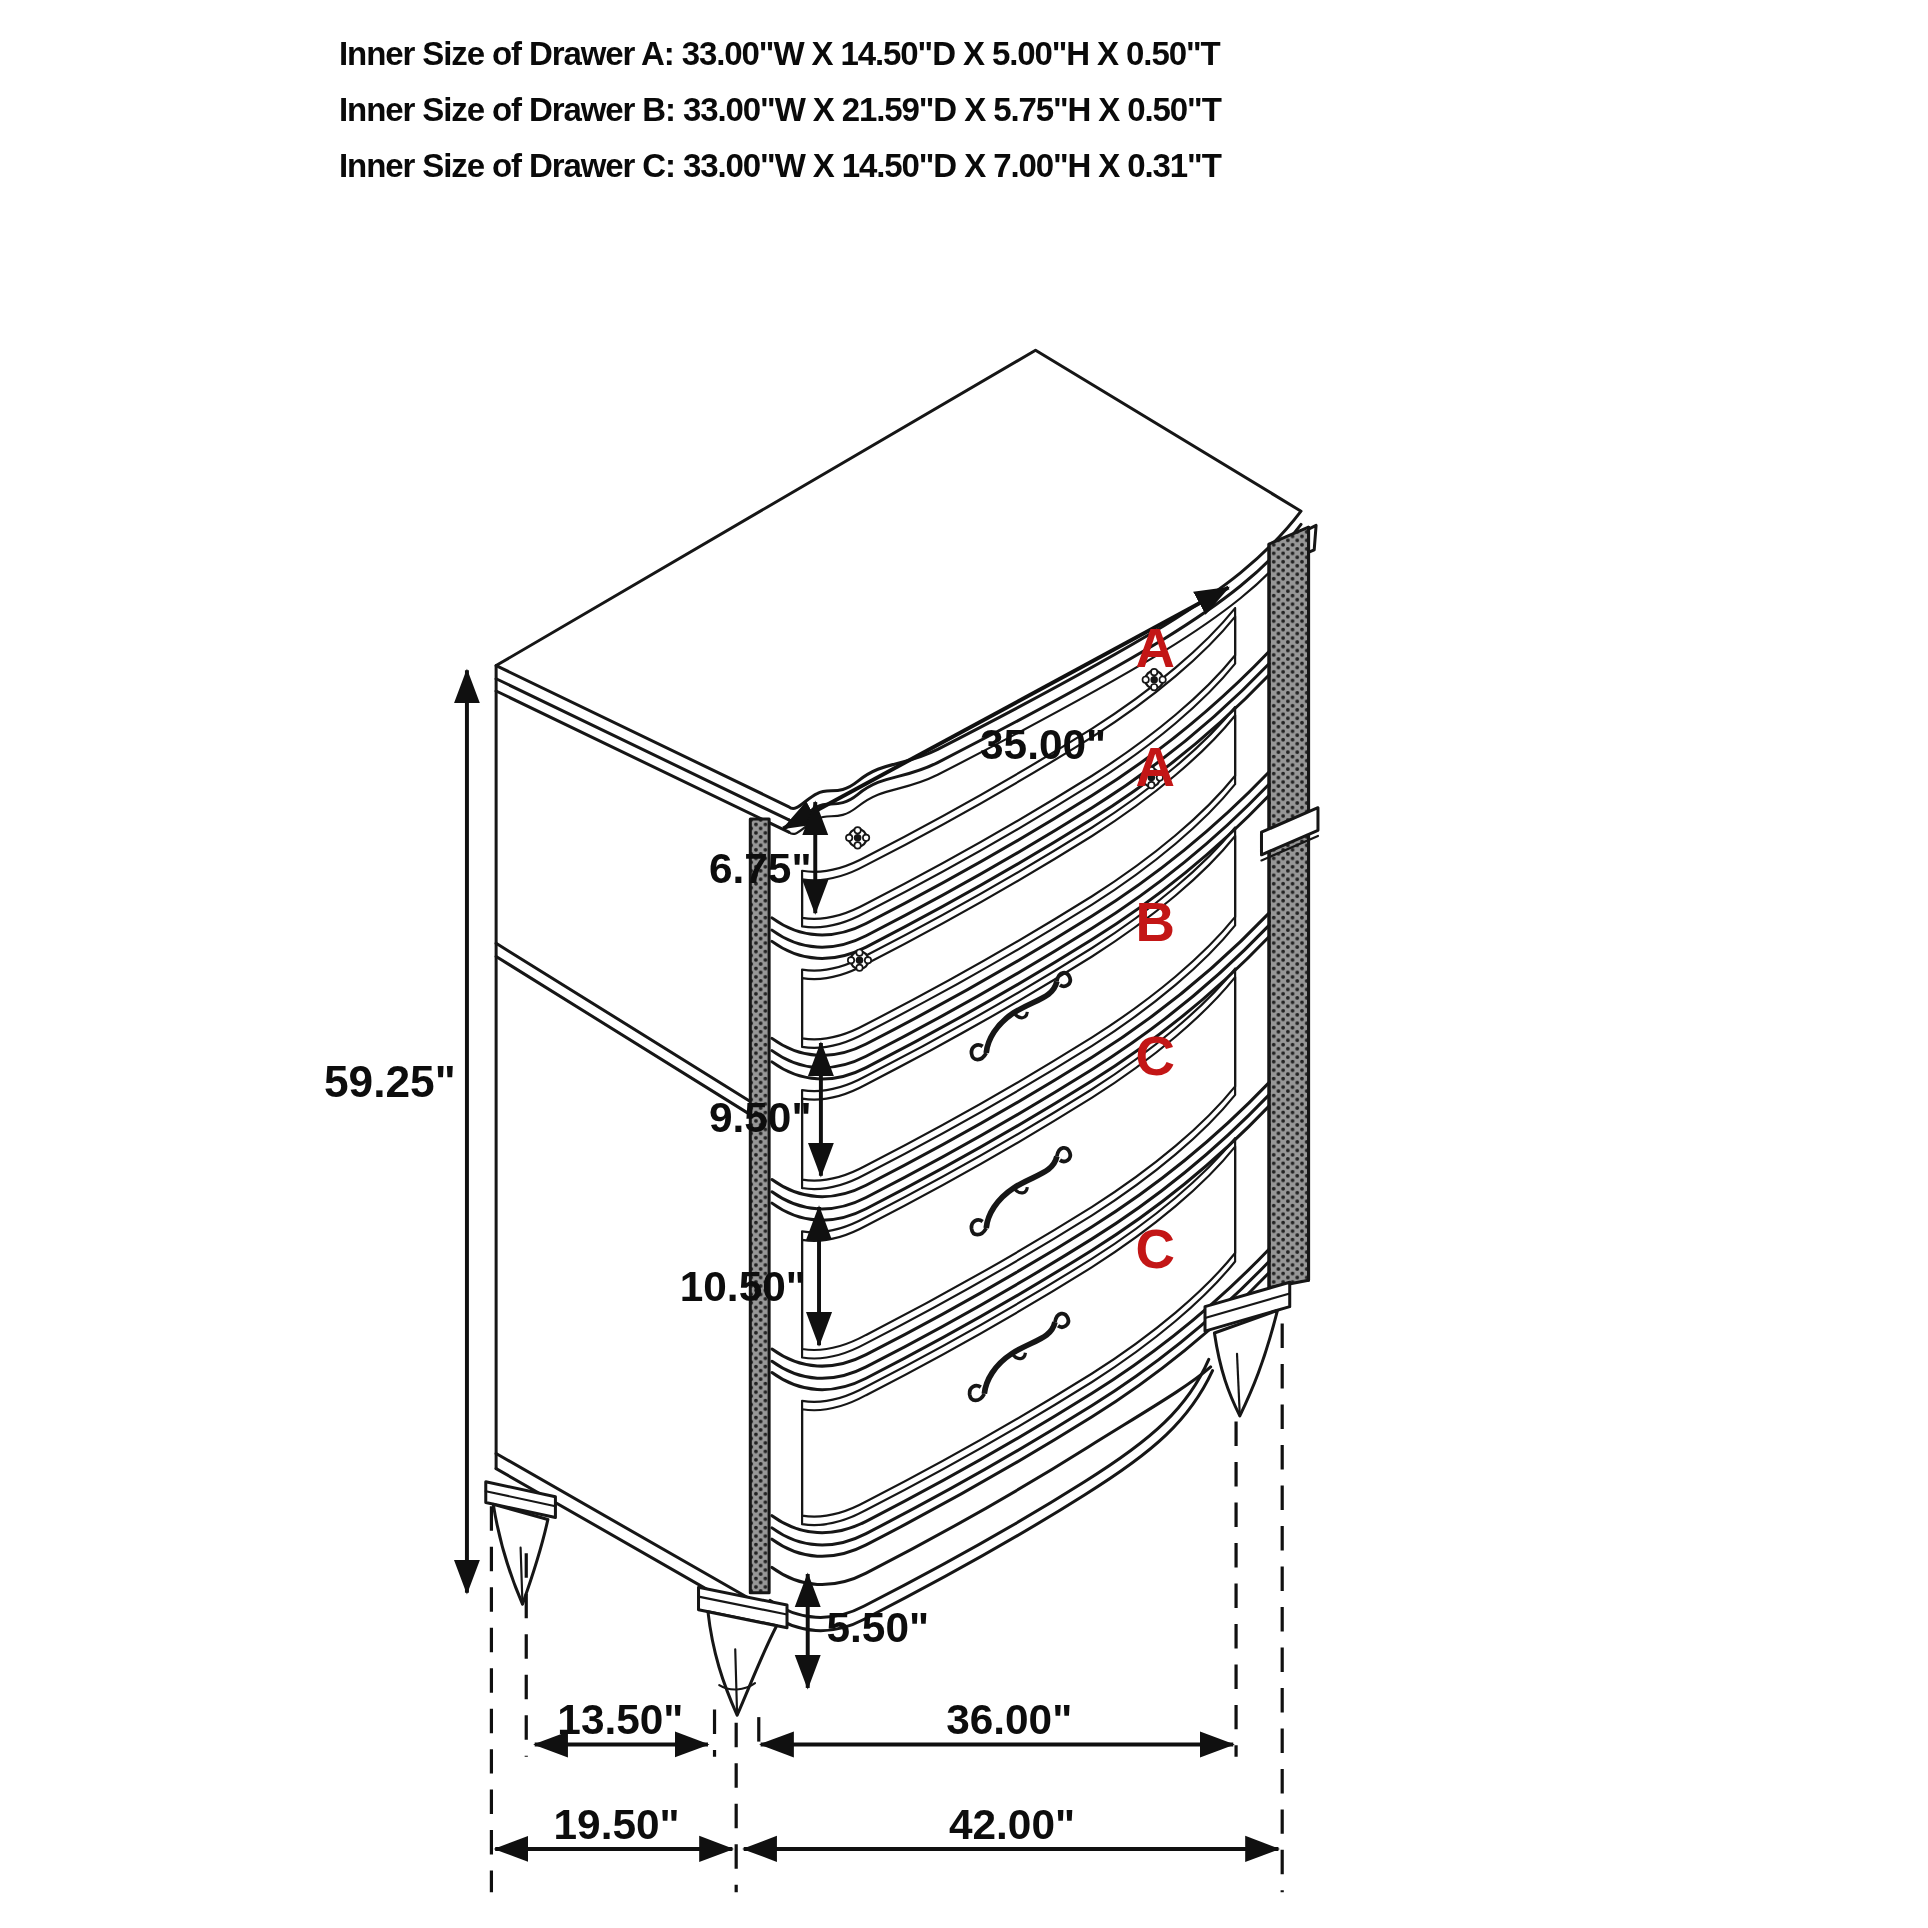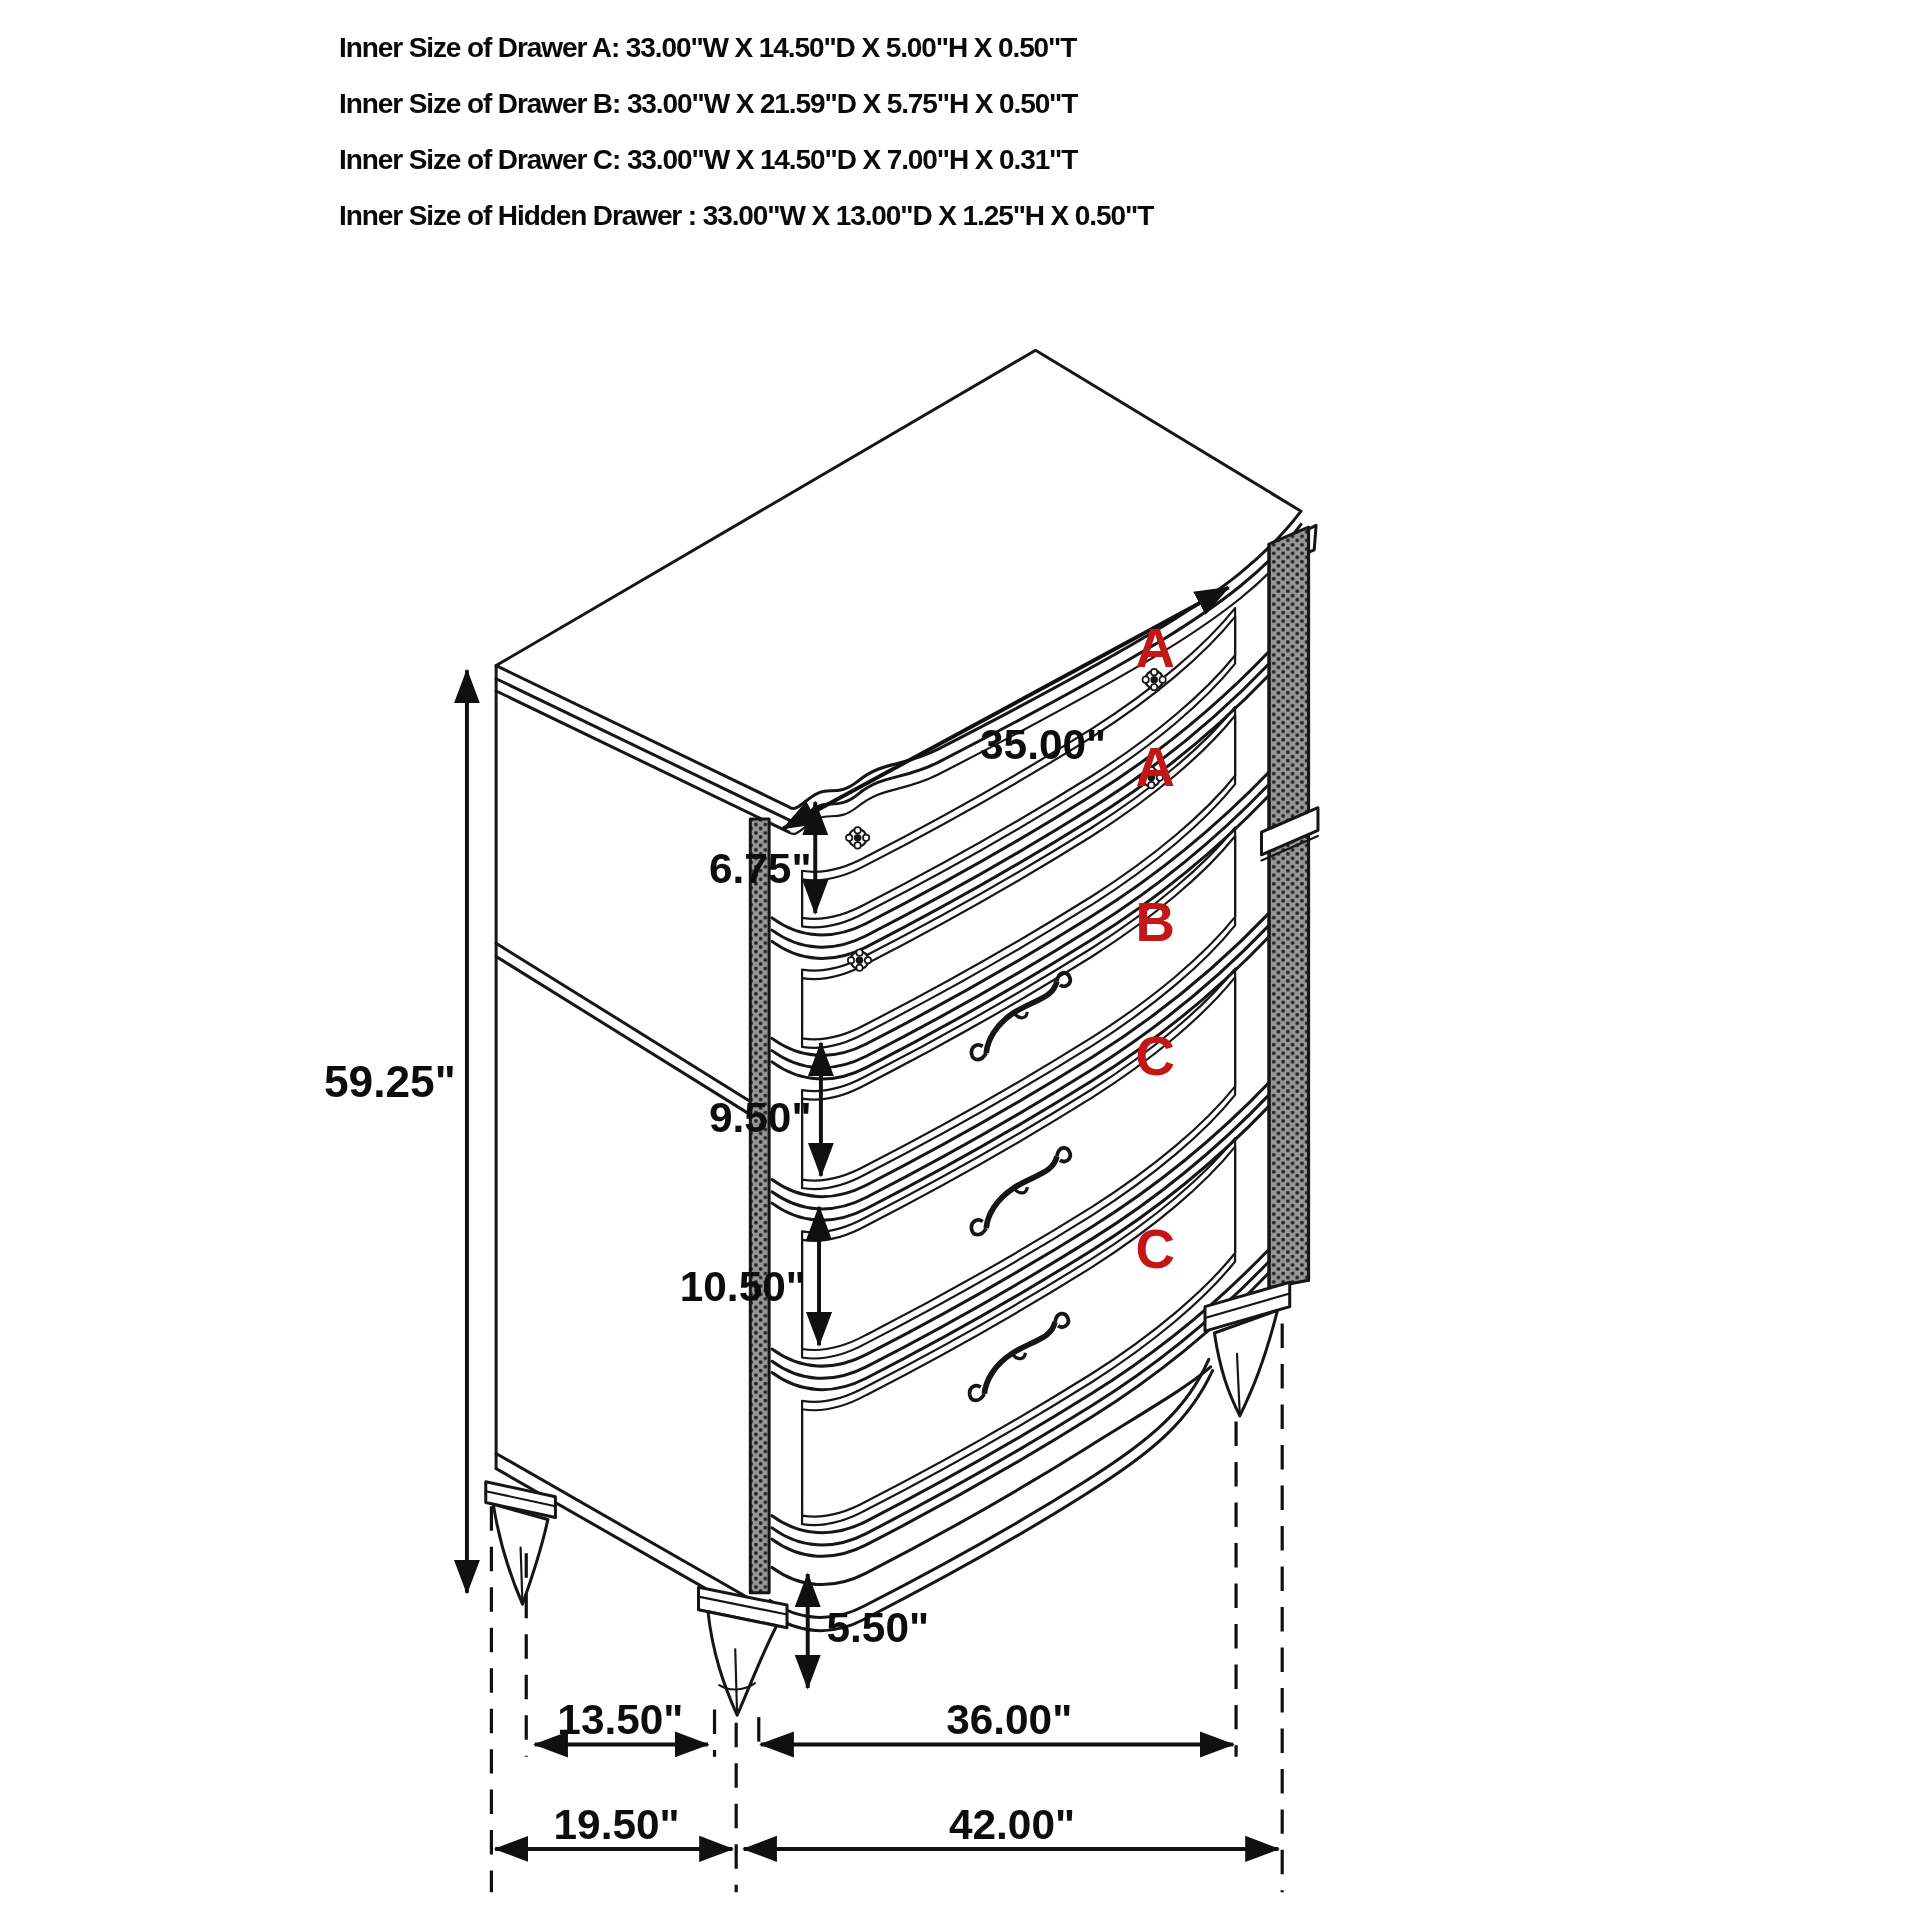--- a/index.html
+++ b/index.html
@@ -1,19 +1,19 @@
 <!DOCTYPE html>
 <html style="font-size:15px"><head>
 <meta charset="utf-8">
 <style>
   html,body{margin:0;padding:0;background:#ffffff;}
   #canvas{position:relative;width:1928px;height:1928px;background:#fff;overflow:hidden;
           font-family:"Liberation Sans",sans-serif;}
-  #header{position:absolute;left:339px;top:20px;color:#0a0a0a;font-weight:700;
-          font-size:28px;line-height:56px;letter-spacing:-1.1px;white-space:nowrap;}
+  #header{position:absolute;left:339px;top:26px;color:#0a0a0a;font-weight:700;
+          font-size:33px;line-height:56px;letter-spacing:-1.1px;white-space:nowrap;}
   svg{position:absolute;left:0;top:0;}
   .art path,.art rect,.art line{stroke:#161616;stroke-width:3.2;fill:none;
         stroke-linejoin:round;stroke-linecap:round;}
   .art .fill{fill:#ffffff;stroke:none;}
   .art .thin{stroke-width:2.3;}
   .art .tex{fill:url(#bead);}
   .art .white{fill:#ffffff;}
   .dims line{stroke:#101010;stroke-width:4.2;}
   .dims .dashed{stroke-dasharray:26 17;stroke-width:3.4;}
   text{font-family:"Liberation Sans",sans-serif;}
@@ -23,21 +23,20 @@
 </style>
 </head>
 <body>
 
 <div id="canvas">
 
   <div id="header">
     <div>Inner Size of Drawer A: 33.00"W X 14.50"D X 5.00"H X 0.50"T</div>
     <div>Inner Size of Drawer B: 33.00"W X 21.59"D X 5.75"H X 0.50"T</div>
     <div>Inner Size of Drawer C: 33.00"W X 14.50"D X 7.00"H X 0.31"T</div>
-    <div>Inner Size of Hidden Drawer : 33.00"W X 13.00"D X 1.25"H X 0.50"T</div>
   </div>
 
   <svg width="1928" height="1928" viewBox="0 0 2048 2048">
     <defs>
       <marker id="ah" markerWidth="9.5" markerHeight="8" refX="8.4" refY="4" orient="auto-start-reverse" markerUnits="strokeWidth">
         <path d="M0,0.7 L8.8,4 L0,7.3 Z" fill="#101010"></path>
       </marker>
       <pattern id="bead" width="10" height="9" patternUnits="userSpaceOnUse">
         <rect width="10" height="9" fill="#979797"></rect>
         <circle cx="3" cy="2.7" r="2" fill="#222222"></circle>

